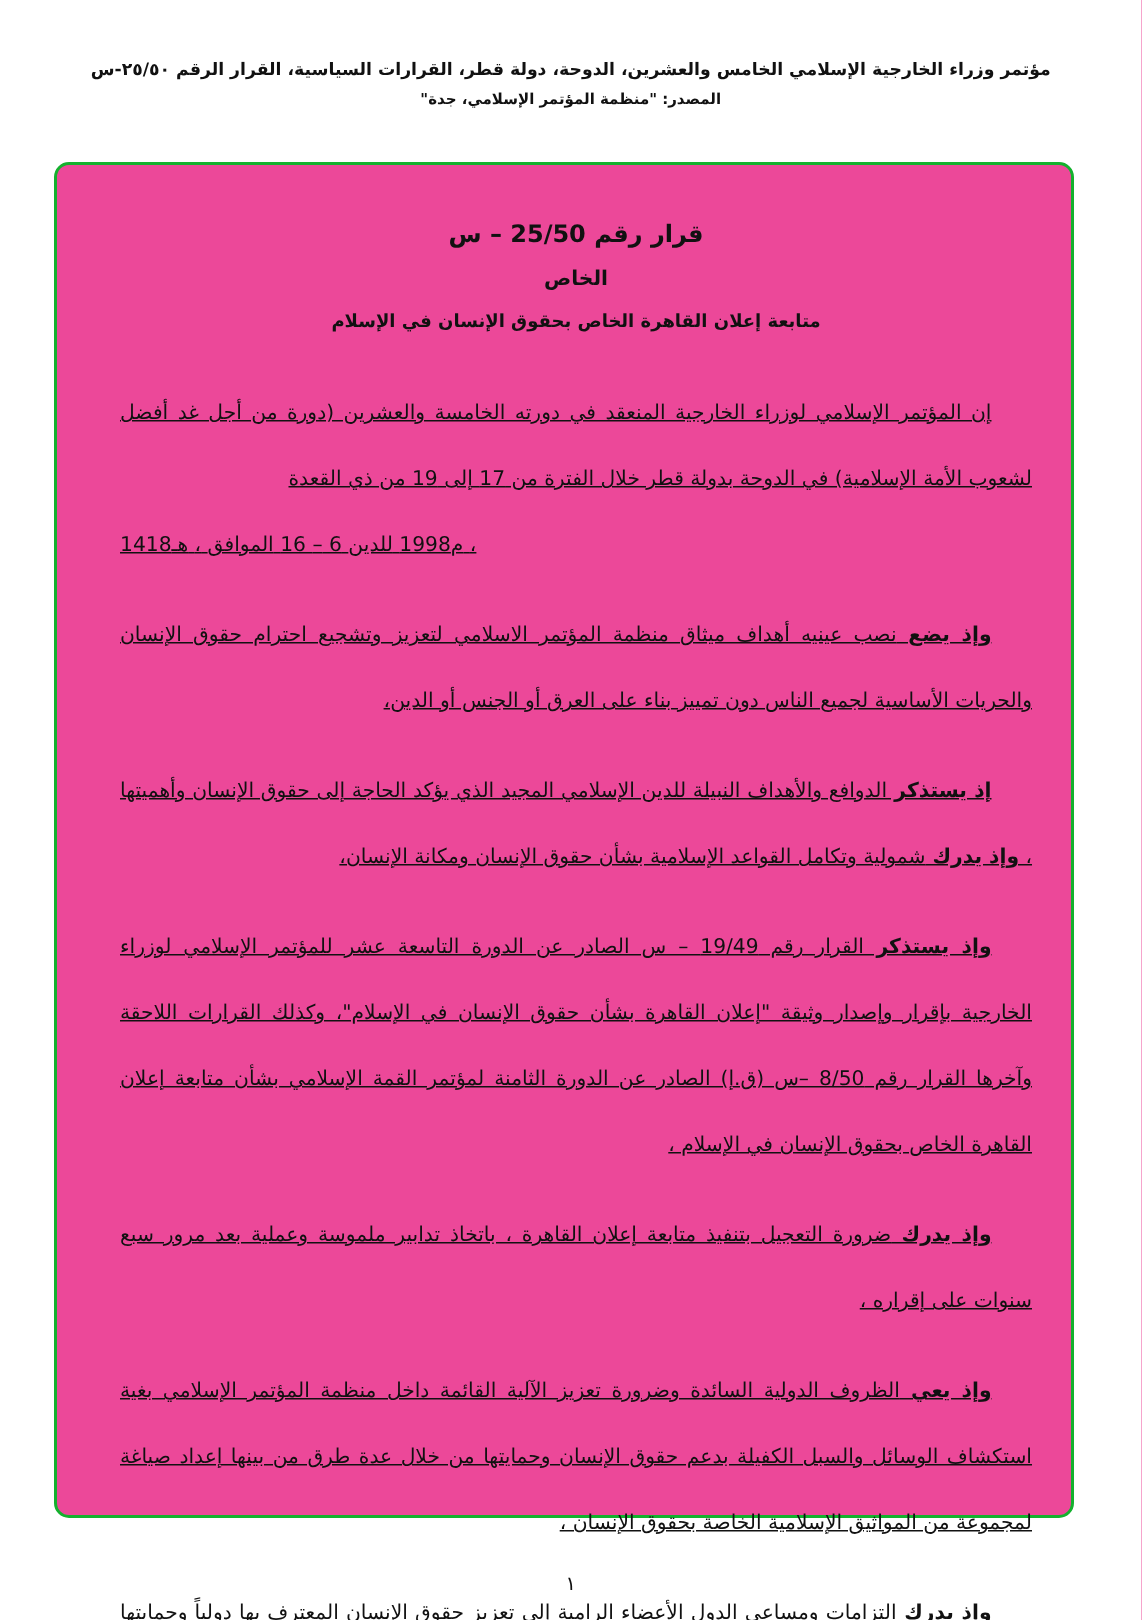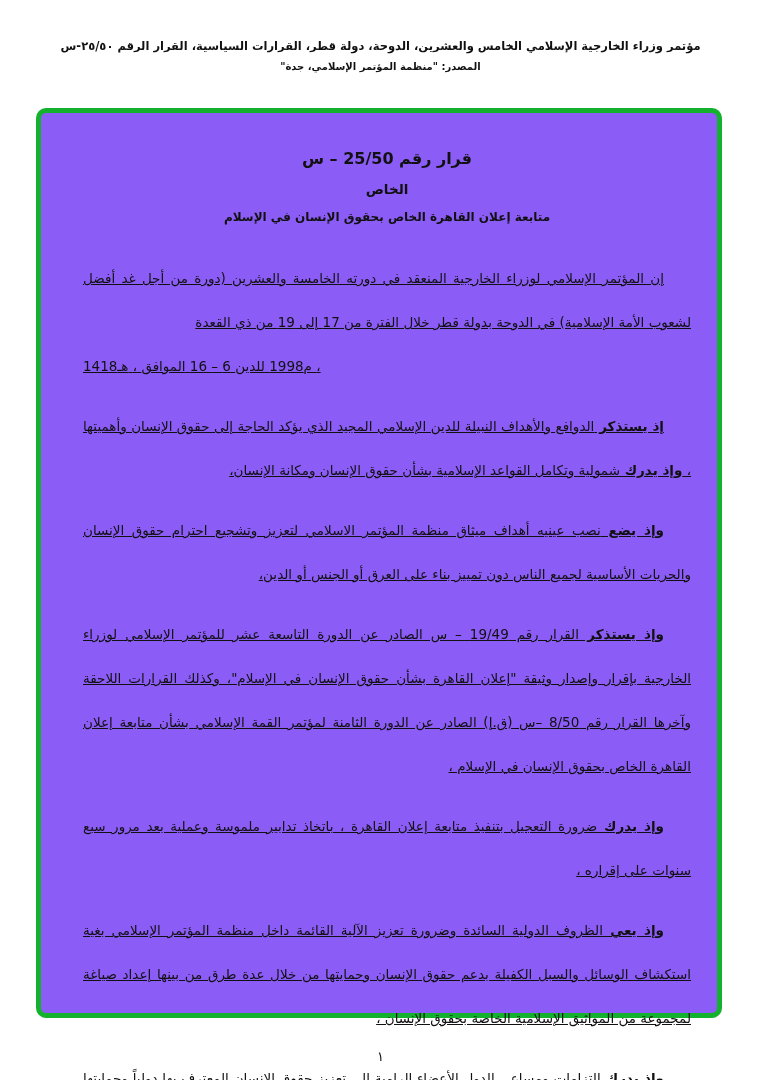--- a/index.html
+++ b/index.html
@@ -23,23 +23,23 @@
   }
   .page-header .hline2{
     font-size:10px;
     font-weight:bold;
     margin-top:8px;
   }
   .doc-frame{
     position:absolute;
     left:36px;top:108px;
     width:676px;height:900px;
-    border:5px solid #ec4899;
+    border:2px solid #ec4899;
     border-radius:10px;
-    background:#8b5cf6;
+    background:#ec4899;
   }
   .doc-content{
     direction:rtl;
     padding:36px 26px 0 42px;
   }
   .title-block{text-align:center;}
   .title-number{font-size:16px;font-weight:bold;}
   .title-regarding{font-size:13.5px;font-weight:bold;margin-top:13px;}
   .title-subject{font-size:12px;font-weight:bold;margin-top:13px;}
   .paragraphs{
@@ -82,22 +82,22 @@
   <div class="doc-content">
     <div class="title-block">
       <div class="title-number">قرار رقم 25/50 – س</div>
       <div class="title-regarding">الخاص</div>
       <div class="title-subject">متابعة إعلان القاهرة الخاص بحقوق الإنسان في الإسلام</div>
     </div>
 
     <div class="paragraphs">
         <div class="para with-date"><span>إن المؤتمر الإسلامي لوزراء الخارجية المنعقد في دورته الخامسة والعشرين (دورة من أجل غد أفضل لشعوب الأمة الإسلامية) في الدوحة بدولة قطر خلال الفترة من 17 إلى 19 من ذي القعدة</span></div>
         <div class="date-line"><span dir="ltr">1418هـ</span> <span dir="ltr">،</span> <span dir="ltr">الموافق</span> <span dir="ltr">16</span> <span dir="ltr">–</span> <span dir="ltr">6</span> <span dir="ltr">للدين</span> <span dir="ltr">1998م</span> <span dir="ltr">،</span></div>
+        <div class="para"><b>وإذ يضع </b><span>نصب عينيه أهداف ميثاق منظمة المؤتمر الاسلامي لتعزيز وتشجيع احترام حقوق الإنسان والحريات الأساسية لجميع الناس دون تمييز بناء على العرق أو الجنس أو الدين،</span></div>
         <div class="para"><b>إذ يستذكر </b><span>الدوافع والأهداف النبيلة للدين الإسلامي المجيد الذي يؤكد الحاجة إلى حقوق الإنسان وأهميتها ، </span><b>وإذ يدرك </b><span>شمولية وتكامل القواعد الإسلامية بشأن حقوق الإنسان ومكانة الإنسان،</span></div>
-        <div class="para"><b>وإذ يضع </b><span>نصب عينيه أهداف ميثاق منظمة المؤتمر الاسلامي لتعزيز وتشجيع احترام حقوق الإنسان والحريات الأساسية لجميع الناس دون تمييز بناء على العرق أو الجنس أو الدين،</span></div>
         <div class="para"><b>وإذ يستذكر </b><span>القرار رقم 19/49 – س الصادر عن الدورة التاسعة عشر للمؤتمر الإسلامي لوزراء الخارجية بإقرار وإصدار  وثيقة "إعلان القاهرة بشأن حقوق الإنسان في الإسلام"، وكذلك القرارات اللاحقة وآخرها القرار رقم 8/50 –س (ق.إ) الصادر عن الدورة الثامنة لمؤتمر القمة الإسلامي بشأن متابعة إعلان القاهرة الخاص بحقوق الإنسان في الإسلام ،</span></div>
         <div class="para"><b>وإذ يدرك </b><span>ضرورة التعجيل بتنفيذ متابعة إعلان القاهرة ، باتخاذ تدابير ملموسة وعملية بعد مرور سبع سنوات على إقراره ،</span></div>
         <div class="para"><b>وإذ يعي </b><span>الظروف الدولية السائدة وضرورة تعزيز الآلية القائمة داخل منظمة المؤتمر الإسلامي بغية استكشاف الوسائل والسبل الكفيلة بدعم حقوق الإنسان وحمايتها من خلال عدة طرق من بينها إعداد صياغة لمجموعة من المواثيق الإسلامية الخاصة بحقوق الإنسان ،</span></div>
         <div class="para"><b>وإذ يدرك </b><span>التزامات ومساعي الدول الأعضاء الرامية إلى تعزيز حقوق الإنسان المعترف بها دولياً وحمايتها مع ضرورة الأخذ في الإعتبار خصوصياتها الدينية والوطنية والإقليمية وشتى الخلفيات التاريخية والثقافية، مع مراعاة " إعلان القاهرة الخاص بحقوق الإنسان في الإسلام" ،</span></div>
       </div>
   </div>
 </div>
 
 <div class="page-number">١</div>
 

